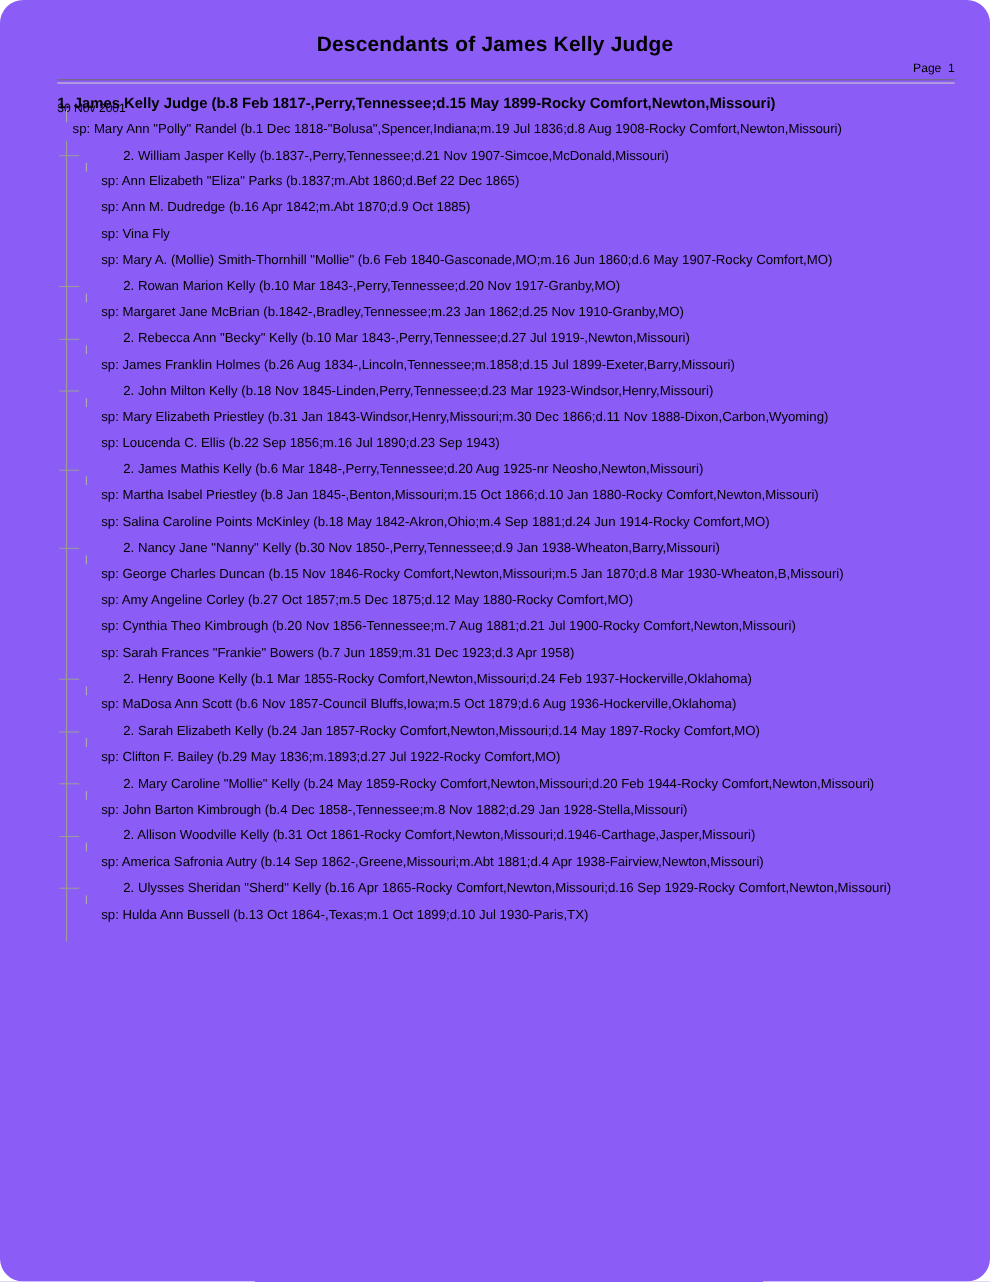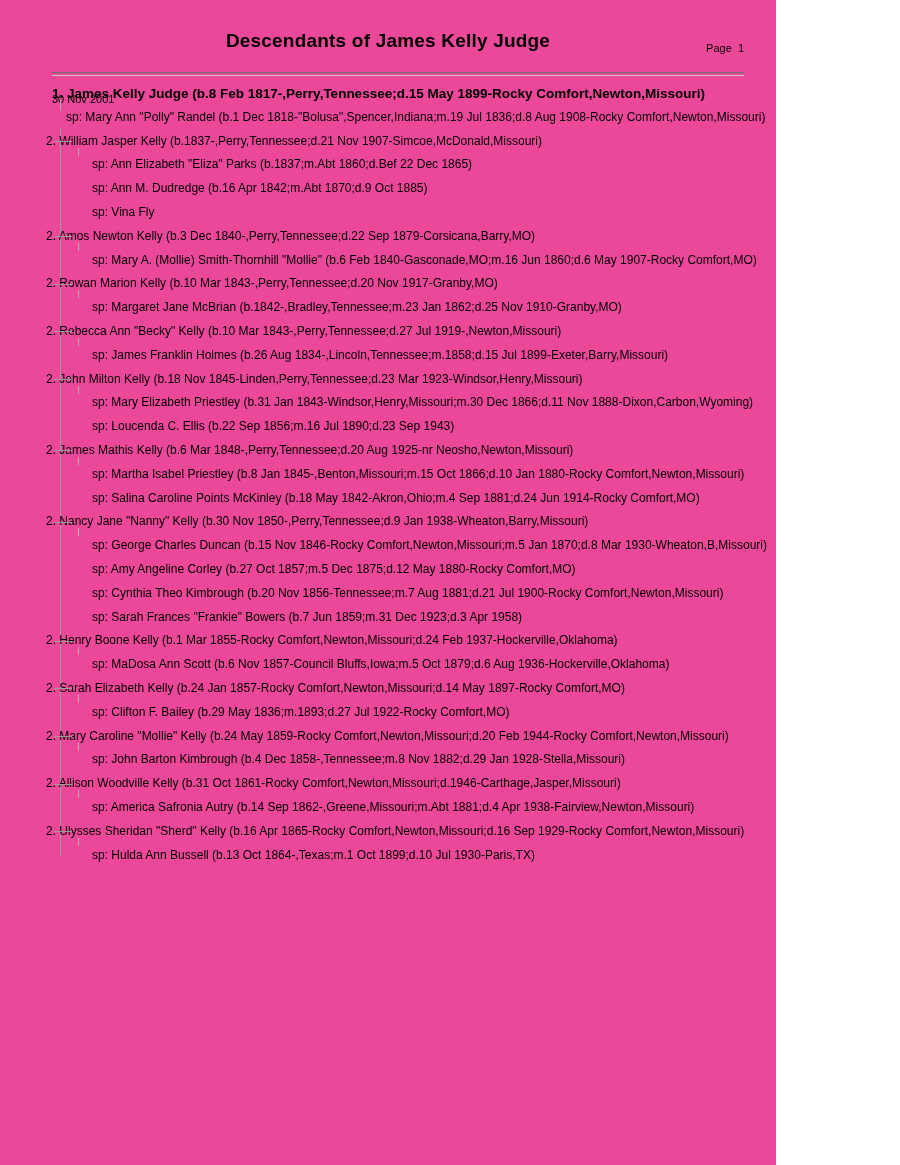--- a/index.html
+++ b/index.html
@@ -1,55 +1,56 @@
 <!DOCTYPE html>
 <html><head>
 <meta charset="utf-8">
 <style>
   html,body{margin:0;padding:0;background:#ffffff;}
   .page{
     position:relative;
-    width:776px;height:1165px;
-    background:#ec4899;
+    width:900px;height:1165px;
+    background:#8b5cf6;
     font-family:"Liberation Sans","DejaVu Sans",sans-serif;
     color:#000000;
     overflow:hidden;
+    border-radius:21px;
   }
   .title{
     position:absolute;top:30px;left:0;width:100%;
     text-align:center;
     font-size:19px;font-weight:bold;
     letter-spacing:0.2px;
   }
   .meta-date{
     position:absolute;top:57px;left:52px;
     font-size:11px;white-space:pre;margin-top:36px;
   }
   .meta-page{
-    position:absolute;top:42px;right:32px;
+    position:absolute;top:56px;right:32px;
     font-size:11px;white-space:pre;
   }
   .rule{
     position:absolute;top:72px;left:52px;right:32px;
     height:2px;
     border-top:1px solid #6e6e6e;
     border-bottom:1px solid #c9c9c9;
   }
   .content{
     position:absolute;top:82px;left:0;width:100%;
   }
   .row{
     position:relative;
     height:23.8px;line-height:23.8px;
     white-space:nowrap;
     font-size:12px;
   }
   .p1{padding-left:52px;font-weight:bold;font-size:13.5px;}
   .sp1{padding-left:66px;}
-  .p2{padding-left:46px;}
+  .p2{padding-left:112px;}
   .sp2{padding-left:92px;}
   
   .p2::before{
     content:"";position:absolute;
     left:54px;width:18px;top:11.5px;
     border-top:1px solid #9b9b9b;
   }
   
   .p2::after{
     content:"";position:absolute;
@@ -78,21 +79,20 @@
   <div class="tree-root-stub"></div>
   <div class="tree-vline"></div>
 
   <div class="content">
     <div class="row p1">1. James Kelly Judge (b.8 Feb 1817-,Perry,Tennessee;d.15 May 1899-Rocky Comfort,Newton,Missouri)</div>
     <div class="row sp1">sp: Mary Ann "Polly" Randel (b.1 Dec 1818-"Bolusa",Spencer,Indiana;m.19 Jul 1836;d.8 Aug 1908-Rocky Comfort,Newton,Missouri)</div>
     <div class="row p2">2. William Jasper Kelly (b.1837-,Perry,Tennessee;d.21 Nov 1907-Simcoe,McDonald,Missouri)</div>
     <div class="row sp2">sp: Ann Elizabeth "Eliza" Parks (b.1837;m.Abt 1860;d.Bef 22 Dec 1865)</div>
     <div class="row sp2">sp: Ann M. Dudredge (b.16 Apr 1842;m.Abt 1870;d.9 Oct 1885)</div>
     <div class="row sp2">sp: Vina Fly</div>
-    <div class="row p2">2. Amos Newton Kelly (b.3 Dec 1840-,Perry,Tennessee;d.22 Sep 1879-Corsicana,Barry,MO)</div>
     <div class="row sp2">sp: Mary A. (Mollie) Smith-Thornhill "Mollie" (b.6 Feb 1840-Gasconade,MO;m.16 Jun 1860;d.6 May 1907-Rocky Comfort,MO)</div>
     <div class="row p2">2. Rowan Marion Kelly (b.10 Mar 1843-,Perry,Tennessee;d.20 Nov 1917-Granby,MO)</div>
     <div class="row sp2">sp: Margaret Jane McBrian (b.1842-,Bradley,Tennessee;m.23 Jan 1862;d.25 Nov 1910-Granby,MO)</div>
     <div class="row p2">2. Rebecca Ann "Becky" Kelly (b.10 Mar 1843-,Perry,Tennessee;d.27 Jul 1919-,Newton,Missouri)</div>
     <div class="row sp2">sp: James Franklin Holmes (b.26 Aug 1834-,Lincoln,Tennessee;m.1858;d.15 Jul 1899-Exeter,Barry,Missouri)</div>
     <div class="row p2">2. John Milton Kelly (b.18 Nov 1845-Linden,Perry,Tennessee;d.23 Mar 1923-Windsor,Henry,Missouri)</div>
     <div class="row sp2">sp: Mary Elizabeth Priestley (b.31 Jan 1843-Windsor,Henry,Missouri;m.30 Dec 1866;d.11 Nov 1888-Dixon,Carbon,Wyoming)</div>
     <div class="row sp2">sp: Loucenda C. Ellis (b.22 Sep 1856;m.16 Jul 1890;d.23 Sep 1943)</div>
     <div class="row p2">2. James Mathis Kelly (b.6 Mar 1848-,Perry,Tennessee;d.20 Aug 1925-nr Neosho,Newton,Missouri)</div>
     <div class="row sp2">sp: Martha Isabel Priestley (b.8 Jan 1845-,Benton,Missouri;m.15 Oct 1866;d.10 Jan 1880-Rocky Comfort,Newton,Missouri)</div>

